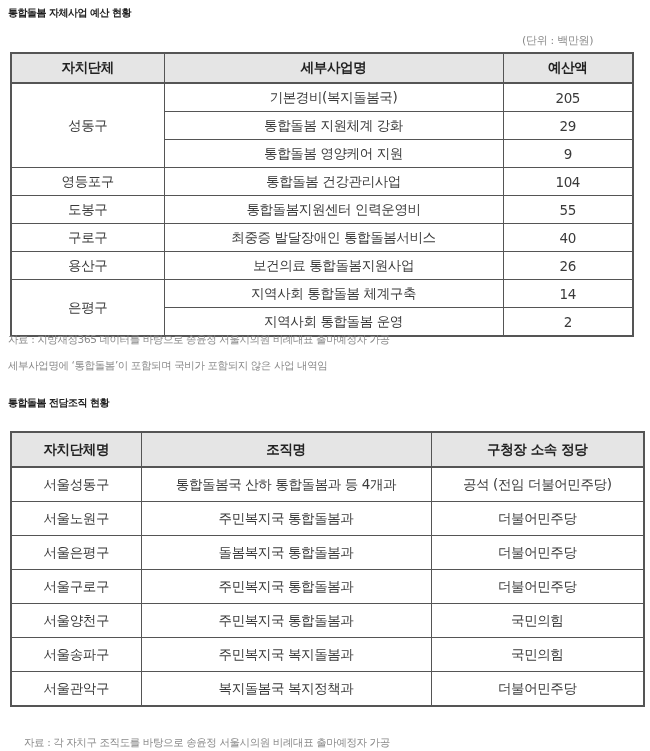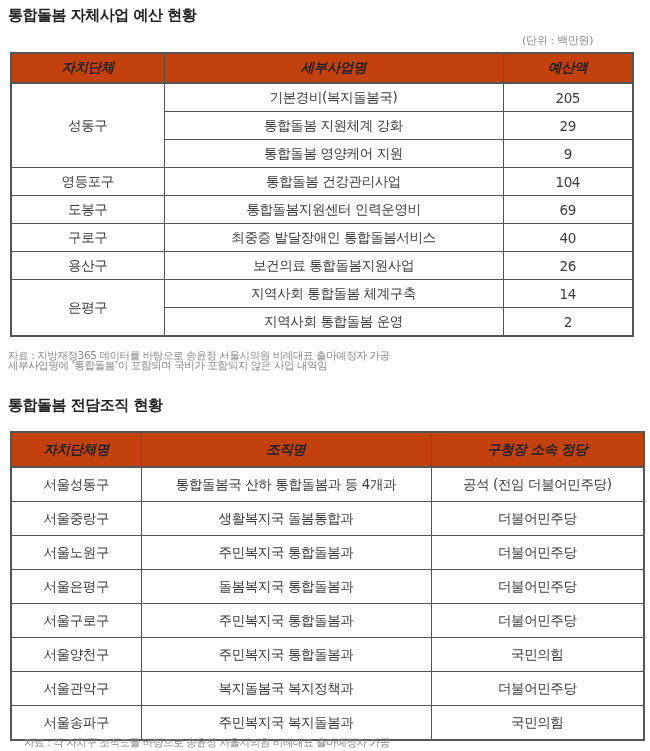--- a/index.html
+++ b/index.html
@@ -2,37 +2,37 @@
 <html><head>
 <meta charset="utf-8">
 <style>
   html, body { margin: 0; padding: 0; background: #ffffff; }
   body {
     width: 650px; height: 751px; position: relative; overflow: hidden;
     font-family: "DejaVu Sans", "Liberation Sans", sans-serif;
     color: #333333;
   }
   .title {
-    position: absolute; left: 8px; font-size: 15px; font-weight: bold; color: #222;
+    position: absolute; left: 8px; font-size: 10px; font-weight: bold; color: #222;
     letter-spacing: -0.5px;
   }
   .unit {
     position: absolute; top: 33px; left: 522px; font-size: 11px; color: #8a8a8a;
     letter-spacing: -0.3px;
   }
   table {
     position: absolute; border-collapse: collapse; table-layout: fixed;
     border: 2px solid #555;
   }
   td, th {
     border: 1px solid #555; text-align: center; vertical-align: middle;
     padding: 0; font-size: 13.5px; color: #3a3a3a; letter-spacing: -0.4px;
     white-space: nowrap; overflow: hidden;
   }
-  th { background: #c2410c; font-weight: bold; color: #222; border-bottom: 2px solid #555; font-style: italic; }
+  th { background: #e5e5e5; font-weight: bold; color: #222; border-bottom: 2px solid #555; }
   #t1 { left: 10px; top: 52px; width: 622px; }
   #t1 th { height: 28px; }
   #t1 td { height: 27px; }
   #t2 { left: 10px; top: 431px; width: 633px; }
   #t2 th { height: 33px; margin-top: 16px; }
   #t2 td { height: 33px; text-align: center; }
   .note {
     position: absolute; left: 8px; font-size: 10.5px; color: #8a8a8a;
     letter-spacing: -0.4px; line-height: 13px;
   }
@@ -71,21 +71,21 @@
       <td>9</td>
     </tr>
     <tr>
       <td>영등포구</td>
       <td>통합돌봄 건강관리사업</td>
       <td>104</td>
     </tr>
     <tr>
       <td>도봉구</td>
       <td>통합돌봄지원센터 인력운영비</td>
-      <td>69</td>
+      <td>55</td>
     </tr>
     <tr>
       <td>구로구</td>
       <td>최중증 발달장애인 통합돌봄서비스</td>
       <td>40</td>
     </tr>
     <tr>
       <td>용산구</td>
       <td>보건의료 통합돌봄지원사업</td>
       <td>26</td>
@@ -95,21 +95,21 @@
       <td>지역사회 통합돌봄 체계구축</td>
       <td>14</td>
     </tr>
     <tr>
       <td>지역사회 통합돌봄 운영</td>
       <td>2</td>
     </tr>
   </tbody>
 </table>
 
-<div class="note" style="top:333px;margin-top:16px;">자료 : 지방재정365 데이터를 바탕으로 송윤정 서울시의원 비례대표 출마예정자 가공</div>
+<div class="note" style="top:333px;">자료 : 지방재정365 데이터를 바탕으로 송윤정 서울시의원 비례대표 출마예정자 가공</div>
 <div class="note" style="top:359px;text-align:center;">세부사업명에 ‘통합돌봄’이 포함되며 국비가 포함되지 않은 사업 내역임</div>
 
 <div class="title" style="top:396px;">통합돌봄 전담조직 현황</div>
 
 <table id="t2">
   <colgroup>
       <col style="width:130px">
       <col style="width:290px">
       <col style="width:213px">
     </colgroup>
@@ -120,50 +120,45 @@
       <th>구청장 소속 정당</th>
     </tr>
   </thead>
   <tbody>
     <tr>
       <td>서울성동구</td>
       <td>통합돌봄국 산하 통합돌봄과 등 4개과</td>
       <td>공석 (전임 더불어민주당)</td>
     </tr>
     <tr>
-      <td>서울중랑구</td>
-      <td>생활복지국 돌봄통합과</td>
-      <td>더불어민주당</td>
-    </tr>
-    <tr>
       <td>서울노원구</td>
       <td>주민복지국 통합돌봄과</td>
       <td>더불어민주당</td>
     </tr>
     <tr>
       <td>서울은평구</td>
       <td>돌봄복지국 통합돌봄과</td>
       <td>더불어민주당</td>
     </tr>
     <tr>
       <td>서울구로구</td>
       <td>주민복지국 통합돌봄과</td>
       <td>더불어민주당</td>
     </tr>
     <tr>
       <td>서울양천구</td>
       <td>주민복지국 통합돌봄과</td>
       <td>국민의힘</td>
     </tr>
     <tr>
+      <td>서울송파구</td>
+      <td>주민복지국 복지돌봄과</td>
+      <td>국민의힘</td>
+    </tr>
+    <tr>
       <td>서울관악구</td>
       <td>복지돌봄국 복지정책과</td>
       <td>더불어민주당</td>
-    </tr>
-    <tr>
-      <td>서울송파구</td>
-      <td>주민복지국 복지돌봄과</td>
-      <td>국민의힘</td>
     </tr>
   </tbody>
 </table>
 
 <div class="note" style="top:736px;margin-left:16px;">자료 : 각 자치구 조직도를 바탕으로 송윤정 서울시의원 비례대표 출마예정자 가공</div>
 
 </body></html>

